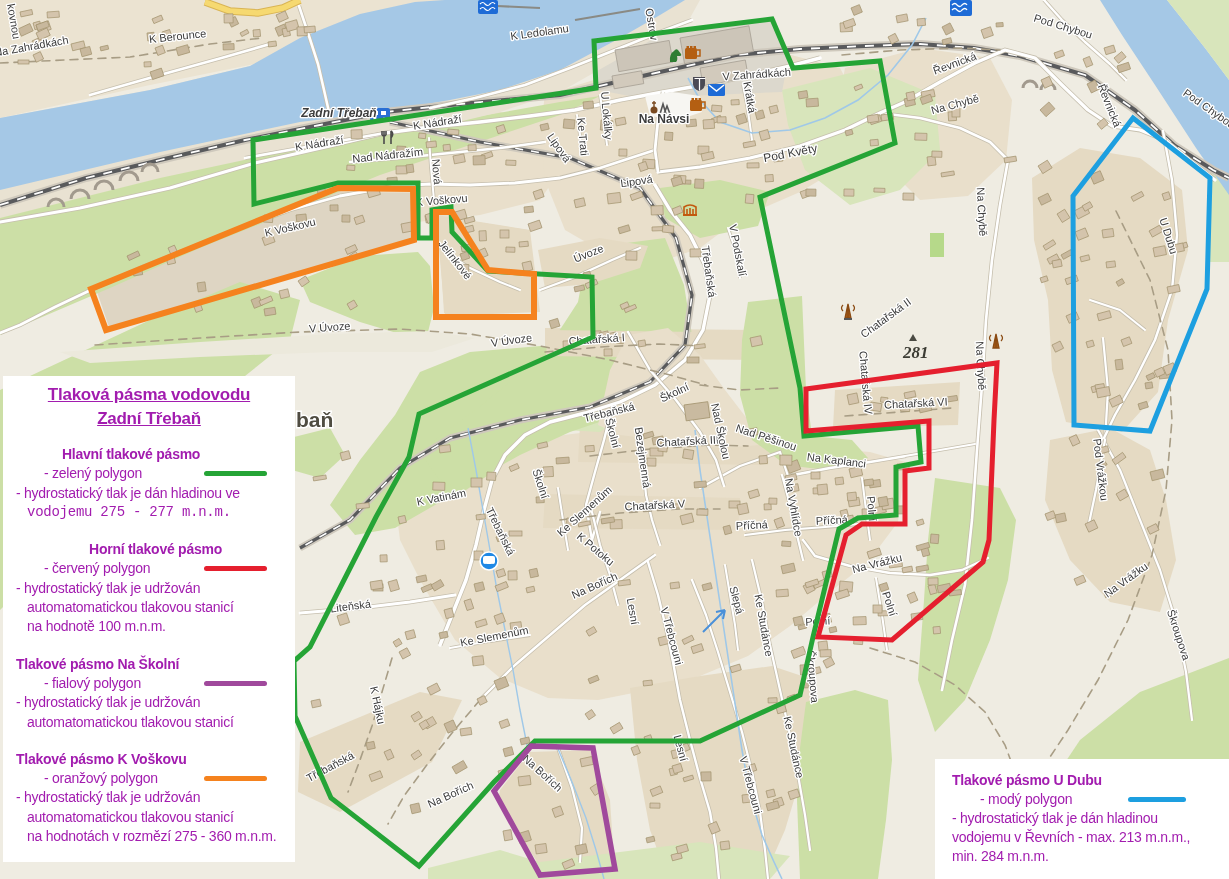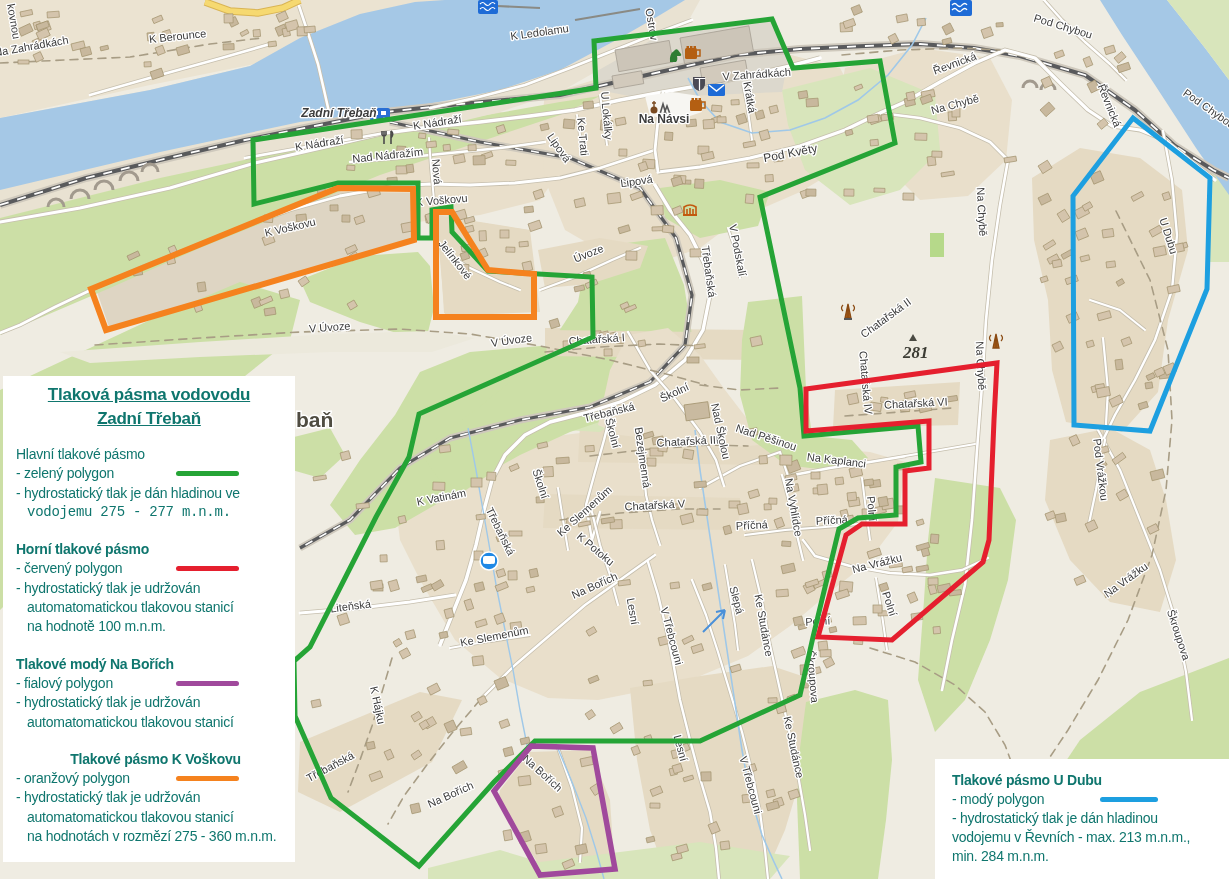--- a/index.html
+++ b/index.html
@@ -1,18 +1,18 @@
 <!DOCTYPE html>
 <html><head><meta charset="utf-8">
 <style>
 html,body{margin:0;padding:0;}
 body{width:1229px;height:879px;position:relative;overflow:hidden;font-family:"Liberation Sans",sans-serif;background:#efece2;}
 svg{position:absolute;left:0;top:0;}
-.legend{position:absolute;background:#fff;color:#0f766e;}
-.sw{position:absolute;height:5px;border-radius:3px;width:63px;left:160px;top:7px;} .lrow{position:relative;}
+.legend{position:absolute;background:#fff;color:#a21caf;}
+.sw{position:absolute;height:5px;border-radius:3px;width:63px;left:160px;top:7px;} .lrow{position:relative;margin-left:28px;}
 </style></head>
 <body>
 
 <svg width="1229" height="879" viewBox="0 0 1229 879">
 
 <rect x="0" y="0" width="1229" height="879" fill="#efece2"></rect>
 
 <polygon points="0,0 660,0 648,6 560,18 430,40 300,55 150,85 0,118" fill="#ebe3d1"></polygon>
 
 <polygon points="245,150 330,130 420,118 500,112 555,122 562,168 540,200 480,215 400,224 320,228 260,202 240,172" fill="#e9dfcb"></polygon>
@@ -1019,40 +1019,40 @@
 <path d="M531 746 L593 748 L615 869 L540 875 L494 791 Z" fill="none" stroke="#a0499c" stroke-width="5.5" stroke-linejoin="miter"></path>
 
 <path d="M1133 118 L1073 196 L1074 425 L1150 431 L1207 289 L1210 178 Z" fill="none" stroke="#1d9fe0" stroke-width="5" stroke-linejoin="miter"></path>
 </svg>
 
 <div class="legend" style="left:3px;top:376px;width:292px;height:486px;font-size:14px;line-height:19.3px;letter-spacing:-0.25px;">
 
   <div style="text-align:center;font-weight:bold;font-size:17px;line-height:24px;padding-top:7px;"><u>Tlaková pásma vodovodu</u><br><u>Zadní Třebaň</u></div>
   <div style="padding:14px 0 0 13px;">
 
-    <div style="font-weight:normal;">Hlavní tlakové pásmo</div>
+    <div style="font-weight:bold;margin-left:46px;">Hlavní tlakové pásmo</div>
     <div class="lrow">- zelený polygon <span class="sw" style="background:#25a436;"></span></div>
     <div>- hydrostatický tlak je dán hladinou ve</div>
     <div style="padding-left:11px;font-family:Liberation Mono, monospace;">vodojemu 275 - 277 m.n.m.</div>
     <div style="height:18px;"></div>
 
-    <div style="font-weight:bold;">Horní tlakové pásmo</div>
+    <div style="font-weight:bold;text-align:center;">Horní tlakové pásmo</div>
     <div class="lrow">- červený polygon <span class="sw" style="background:#e51f2e;"></span></div>
     <div>- hydrostatický tlak je udržován</div>
     <div style="padding-left:11px;">automatomatickou tlakovou stanicí</div>
     <div style="padding-left:11px;">na hodnotě 100 m.n.m.</div>
     <div style="height:18px;"></div>
 
-    <div style="font-weight:bold;">Tlakové modý Na Bořích</div>
+    <div style="font-weight:bold;">Tlakové pásmo Na Školní</div>
     <div class="lrow">- fialový polygon <span class="sw" style="background:#a0499c;"></span></div>
     <div>- hydrostatický tlak je udržován</div>
     <div style="padding-left:11px;">automatomatickou tlakovou stanicí</div>
     <div style="height:18px;"></div>
 
-    <div style="font-weight:bold;text-align:center;">Tlakové pásmo K Voškovu</div>
+    <div style="font-weight:bold;">Tlakové pásmo K Voškovu</div>
     <div class="lrow">- oranžový polygon <span class="sw" style="background:#f5821e;"></span></div>
     <div>- hydrostatický tlak je udržován</div>
     <div style="padding-left:11px;">automatomatickou tlakovou stanicí</div>
     <div style="padding-left:11px;">na hodnotách v rozmězí 275 - 360 m.n.m.</div>
   </div>
 </div>
 
 <div class="legend" style="left:935px;top:759px;width:322px;height:120px;font-size:14px;line-height:19px;letter-spacing:-0.25px;">
   <div style="padding:12px 0 0 17px;">
 

